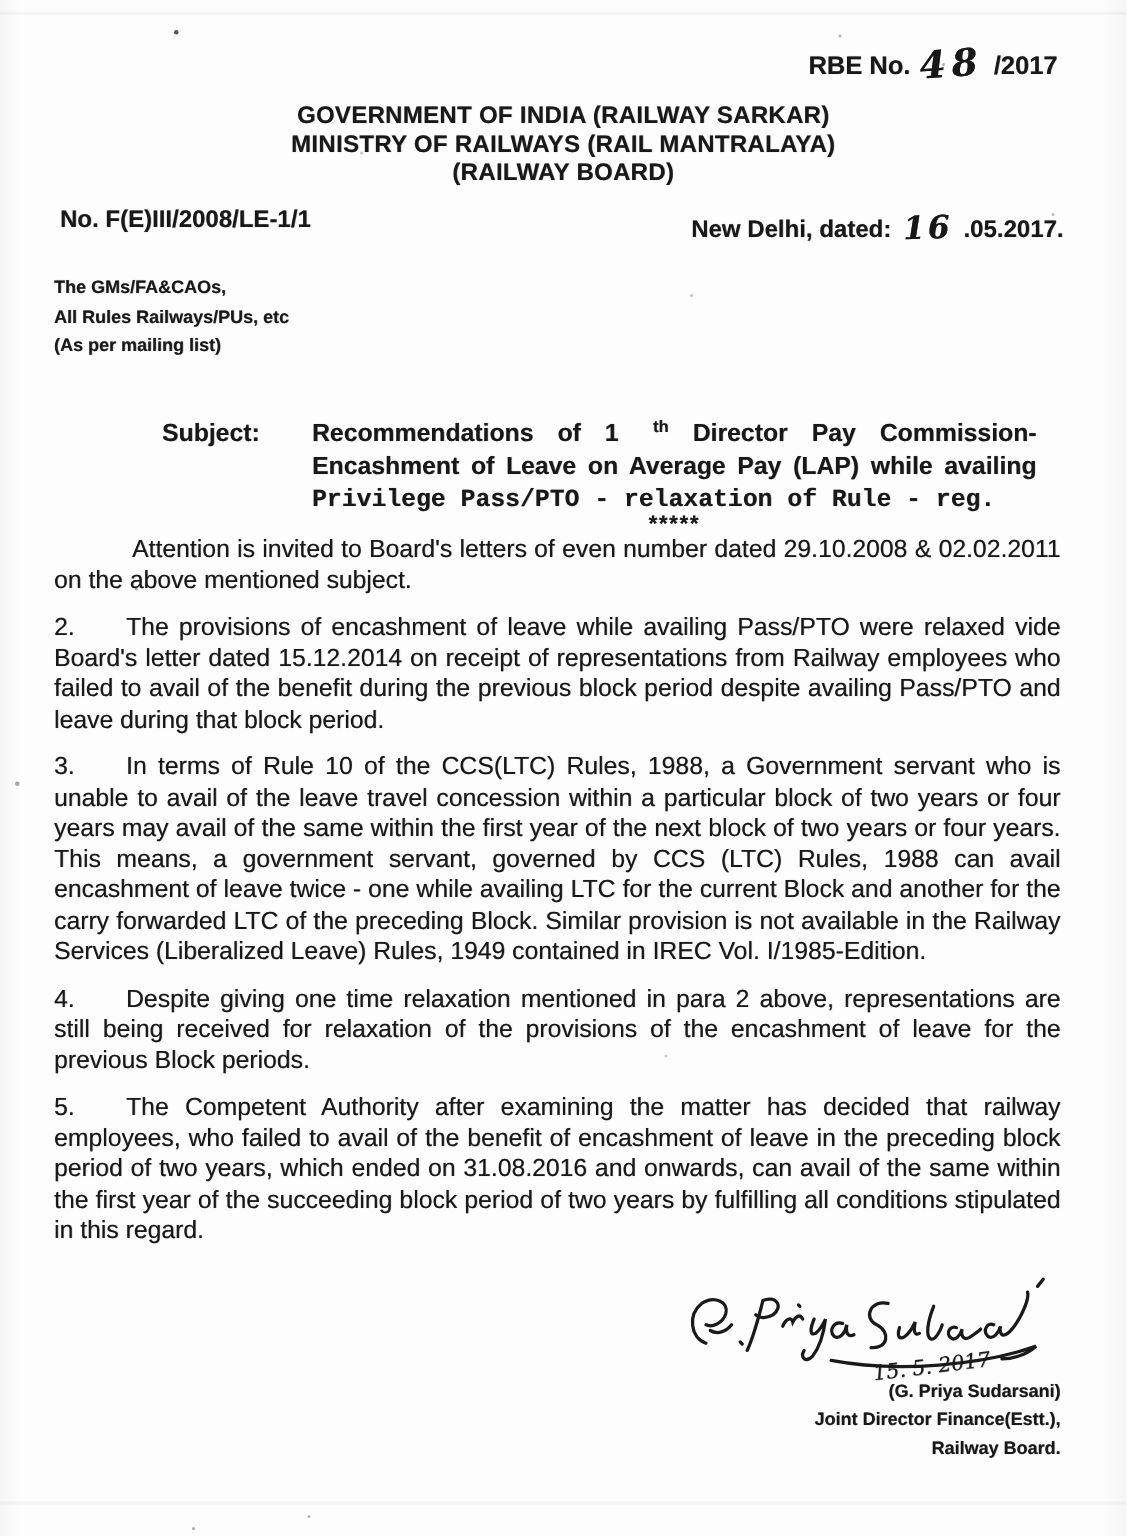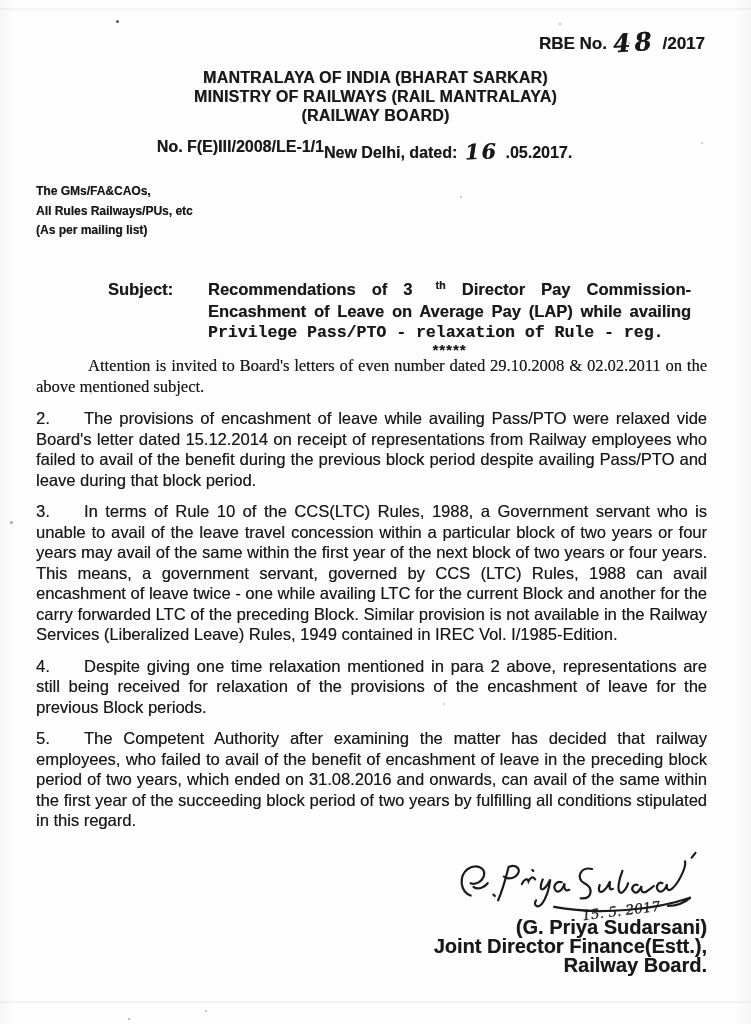--- a/index.html
+++ b/index.html
@@ -13,41 +13,41 @@
   
   .rbe-line { position:absolute; top:26px; right:46px; font-weight:bold; font-size:17px; white-space:nowrap; }
   .handwrit {
     display:inline-block; font-family:"DejaVu Serif", serif; font-style:italic; font-weight:bold;
     transform:rotate(-4deg); letter-spacing:4px; text-shadow:0 0 0.4px rgba(0,0,0,0.7);
   }
   .rbe-num { font-size:25px; margin:0 2px 0 6px; position:relative; top:2px; }
   
   .letterhead { position:absolute; top:68px; left:0; right:0; text-align:center; font-weight:bold; font-size:16px; line-height:19px; letter-spacing:0.2px; }
   
-  .ref-row { position:absolute; top:138px; left:20px; right:42px; display:flex; justify-content:center; font-weight:bold; font-size:16px; }
+  .ref-row { position:absolute; top:138px; left:40px; right:42px; display:flex; justify-content:space-between; font-weight:bold; font-size:16px; }
   .date-num { font-size:21px; letter-spacing:2px; margin:0 3px; transform:rotate(-2deg); position:relative; top:1px; }
   
   .addressee { position:absolute; top:182px; left:36px; font-weight:bold; font-size:12px; line-height:19.5px; }
   
   .subject-row { position:absolute; top:278px; left:108px; right:60px; display:flex; font-weight:bold; font-size:16.5px; line-height:22px; }
   .subject-label { width:100px; flex:0 0 100px; }
   .subject-content { flex:1; }
   .jline { text-align:justify; text-align-last:justify; }
   .subject-line3 { text-align:left;font-family:Liberation Mono, monospace; }
   .subject-stars { text-align:center; font-size:15px; letter-spacing:1px; line-height:12px; }
   sup.ord { font-size:11px; vertical-align:super; line-height:0;margin-left:23px; }
   
   .body-copy { position:absolute; top:356px; left:36px; right:44px; font-size:16.5px; line-height:20.5px; text-align:justify; }
   .body-copy p { margin:0 0 11px 0; }
-  .para.indent { text-indent:52px;font-family:Liberation Serif, serif; }
+  .para.indent { text-indent:52px; }
   .pnum { display:inline-block; width:48px; text-indent:0; }
   
   .sig-block { position:absolute; top:850px; right:44px; width:340px; text-align:right; }
   .sig-svg { display:block; margin:0 -8px 0 auto; }
-  .sig-printed { font-weight:bold; font-size:20px; line-height:19px; margin-top:-6px; }
+  .sig-printed { font-weight:bold; font-size:12px; line-height:19px; margin-top:-6px; }
   
   .speck { position:absolute; background:#2a2a2a; border-radius:50%; }
   .streak { position:absolute; left:0; right:0; height:2px; background:rgba(0,0,0,0.035); }
 </style>
 </head>
 <body>
 
 <div class="page">
 
   <div class="streak" style="top:8px"></div>
@@ -64,21 +64,21 @@
   <div class="speck" style="left:662px;top:882px;width:2px;height:2px;opacity:.3"></div>
   <div class="speck" style="left:205px;top:1010px;width:2px;height:2px;opacity:.35"></div>
   <div class="speck" style="left:128px;top:1018px;width:2px;height:2px;opacity:.4"></div>
 
   <div class="rbe-line">
     <span>RBE No.</span><span class="handwrit rbe-num">48</span>
     <span>/2017</span>
   </div>
 
   <div class="letterhead">
-    <div>MANTRALAYA OF INDIA (BHARAT SARKAR)</div>
+    <div>GOVERNMENT OF INDIA (RAILWAY SARKAR)</div>
     <div>MINISTRY OF RAILWAYS (RAIL MANTRALAYA)</div>
     <div>(RAILWAY BOARD)</div>
   </div>
 
   <div class="ref-row">
     <span>No. F(E)III/2008/LE-1/1</span>
     <span>
       <span>New Delhi, dated:</span>
       <span class="handwrit date-num">16</span>
       <span>.05.2017.</span>
@@ -87,21 +87,21 @@
 
   <div class="addressee">
     <div>The GMs/FA&amp;CAOs,</div>
     <div>All Rules Railways/PUs, etc</div>
     <div>(As per mailing list)</div>
   </div>
 
   <div class="subject-row">
     <div class="subject-label">Subject:</div>
     <div class="subject-content">
-      <div class="jline"><span>Recommendations of 3</span><sup class="ord">th</sup><span> Director Pay Commission-</span></div>
+      <div class="jline"><span>Recommendations of 1</span><sup class="ord">th</sup><span> Director Pay Commission-</span></div>
       <div class="jline">Encashment of Leave on Average Pay (LAP) while availing</div>
       <div class="subject-line3">Privilege Pass/PTO - relaxation of Rule - reg.</div>
       <div class="subject-stars">*****</div>
     </div>
   </div>
 
   <div class="body-copy">
     <p class="para indent"><span>Attention is invited to Board's letters of even number dated 29.10.2008 &amp; 02.02.2011 on the above mentioned subject.</span></p>
     <p class="para"><span class="pnum">2.</span><span>The provisions of encashment of leave while availing Pass/PTO were relaxed vide Board's letter dated 15.12.2014 on receipt of representations from Railway employees who failed to avail of the benefit during the previous block period despite availing Pass/PTO and leave during that block period.</span></p>
     <p class="para"><span class="pnum">3.</span><span>In terms of Rule 10 of the CCS(LTC) Rules, 1988, a Government servant who is unable to avail of the leave travel concession within a particular block of two years or four years may avail of the same within the first year of the next block of two years or four years. This means, a government servant, governed by CCS (LTC) Rules, 1988 can avail encashment of leave twice - one while availing LTC for the current Block and another for the carry forwarded LTC of the preceding Block. Similar provision is not available in the Railway Services (Liberalized Leave) Rules, 1949 contained in IREC Vol. I/1985-Edition.</span></p>

